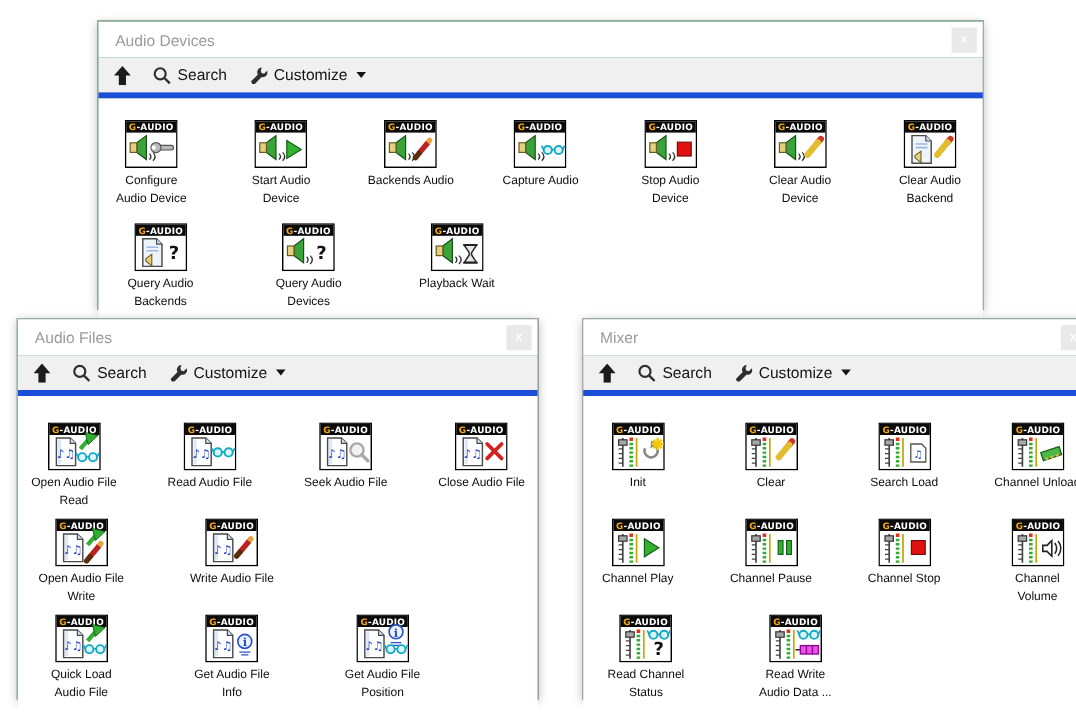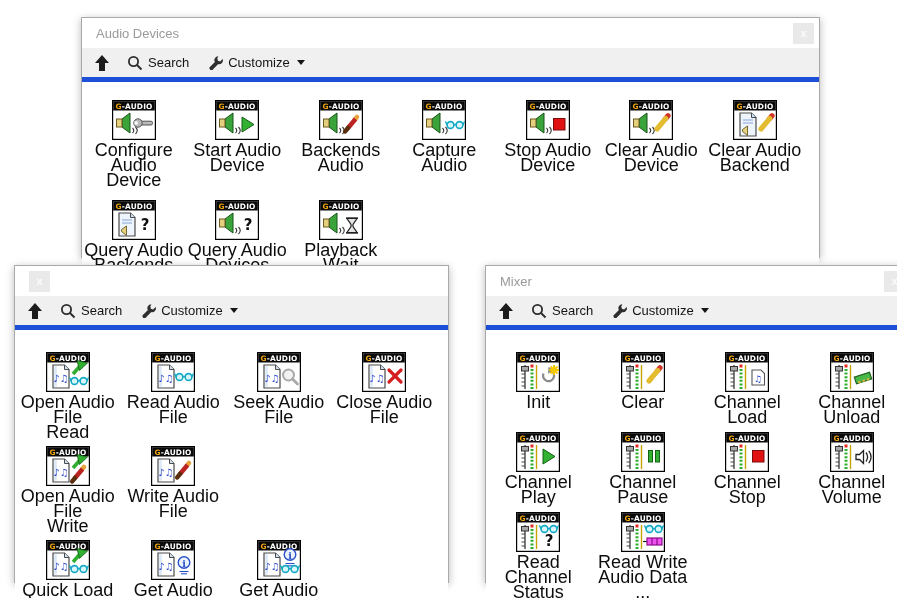--- a/index.html
+++ b/index.html
@@ -37,34 +37,34 @@
   .tb-btn svg { display:block; }
   .caret { width:0; height:0; border-left:4px solid transparent;
            border-right:4px solid transparent; border-top:5px solid #141414;
            margin-left:2px; }
 
   .icon-area { background:#fff; overflow:hidden; height:calc(100% - 59px); }
   #win-audio-devices .icon-area { padding-top:18px; }
   #win-audio-files   .icon-area { padding-top:22px; }
   #win-mixer         .icon-area { padding-top:22px; }
 
-  .palette-row { display:flex; align-items:flex-start; }
+  .palette-row { display:flex; align-items:flex-start;gap:20px; }
   #win-audio-devices .palette-row { margin-bottom:12px; }
   #win-audio-files   .palette-row { margin-bottom:6px; }
   #win-mixer         .palette-row { margin-bottom:6px; }
 
   .cell { display:flex; flex-direction:column; align-items:center;
           min-height:74px; cursor:default; }
   #win-audio-devices .cell { width:103.5px; }
   #win-audio-files   .cell { width:105.5px; }
   #win-mixer         .cell { width:104.5px; }
 
   .vi-icon { display:block; }
   .cell-label {
-    margin-top:3px; font-size:18px; line-height:15px; text-align:center;
+    margin-top:3px; font-size:10px; line-height:15px; text-align:center;
     color:#0d0d0d; white-space:pre-line;
   }
 </style>
 </head>
 <body>
 
 <div class="palette-window" id="win-audio-devices">
   <div class="titlebar">
     <span class="window-title">Audio Devices</span>
     <span class="close-btn">x</span>
@@ -284,20 +284,21 @@
             </g>
           </svg>
           <div class="cell-label">Playback Wait</div>
         </div>
       </div>
     </div>
 </div>
 
 <div class="palette-window" id="win-audio-files">
   <div class="titlebar">
+    <span class="window-title">Audio Files</span>
     <span class="close-btn">x</span>
   </div>
   <div class="toolbar">
     <span class="tb-btn">
       <svg width="14" height="16" viewBox="0 0 14 16">
           <path d="M7,0 L14,8 H10 V16 H4 V8 H0 Z" fill="#1c1c1c"></path>
         </svg>
     </span>
     <span class="tb-btn">
       <svg width="16" height="16" viewBox="0 0 16 16">
@@ -619,21 +620,21 @@
       <rect x="5.5" y="14.5" width="7" height="4.5" fill="#a8a8a8" stroke="#333" stroke-width="1"></rect>
       <line x1="16" y1="12.5" x2="16" y2="15.5" stroke="#e03020" stroke-width="3"></line>
       <line x1="16" y1="17" x2="16" y2="37" stroke="#2fae2f" stroke-width="3" stroke-dasharray="2,1.6"></line>
       <line x1="20.5" y1="13" x2="20.5" y2="37" stroke="#c8a400" stroke-width="1.4"></line>
     </g>
             <g transform="translate(0,6)">
       <polygon points="27,12 36,12 39.5,15.5 39.5,27 27,27" fill="#fff" stroke="#555" stroke-width="1.1"></polygon>
       <text x="33" y="24" font-size="9" fill="#2743c8" text-anchor="middle" font-family="'DejaVu Sans',sans-serif">♫</text>
             </g>
           </svg>
-          <div class="cell-label">Channel Load</div>
+          <div class="cell-label">Search Load</div>
         </div>
         <div class="cell">
           <svg class="vi-icon" width="44" height="40" viewBox="0 0 44 40" xmlns="http://www.w3.org/2000/svg">
             <rect x="0.6" y="0.6" width="42.8" height="38.8" fill="#fff" stroke="#000" stroke-width="1.2"></rect>
             <rect x="1.2" y="1.2" width="41.6" height="9.3" fill="#0a0a0a"></rect>
             <text x="22" y="8.6" text-anchor="middle" font-size="7.4" font-weight="bold" font-family="'DejaVu Sans',sans-serif" letter-spacing="0.2"><tspan fill="#f2a80c">G</tspan><tspan fill="#fff">-AUDIO</tspan></text>
             <g>
       <line x1="9" y1="13" x2="9" y2="37" stroke="#444" stroke-width="1.4"></line>
       <line x1="5.5" y1="22" x2="9" y2="22" stroke="#444" stroke-width="1"></line>
       <line x1="5.5" y1="26" x2="9" y2="26" stroke="#444" stroke-width="1"></line>

